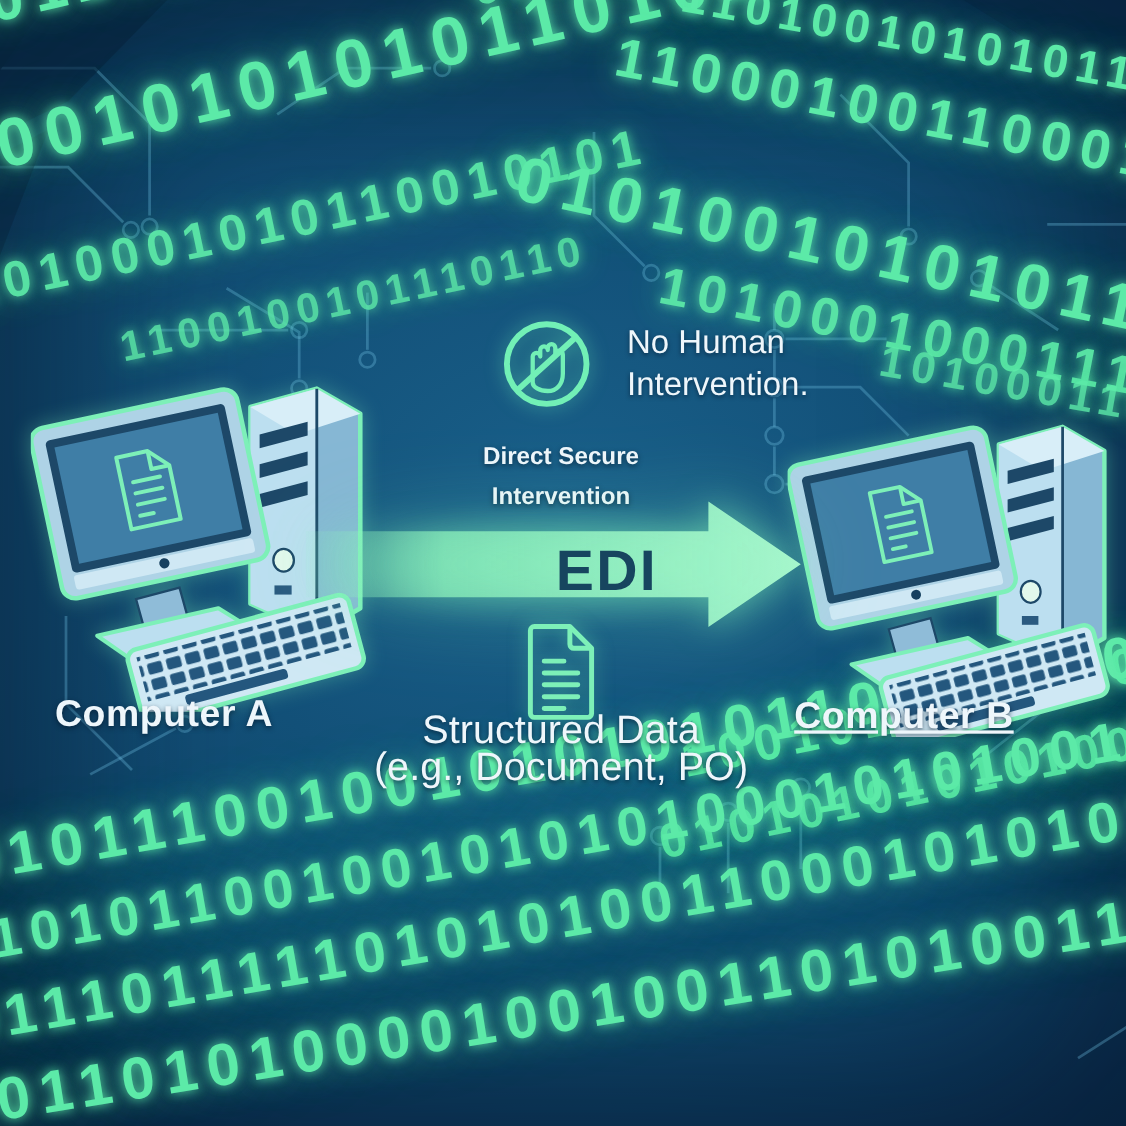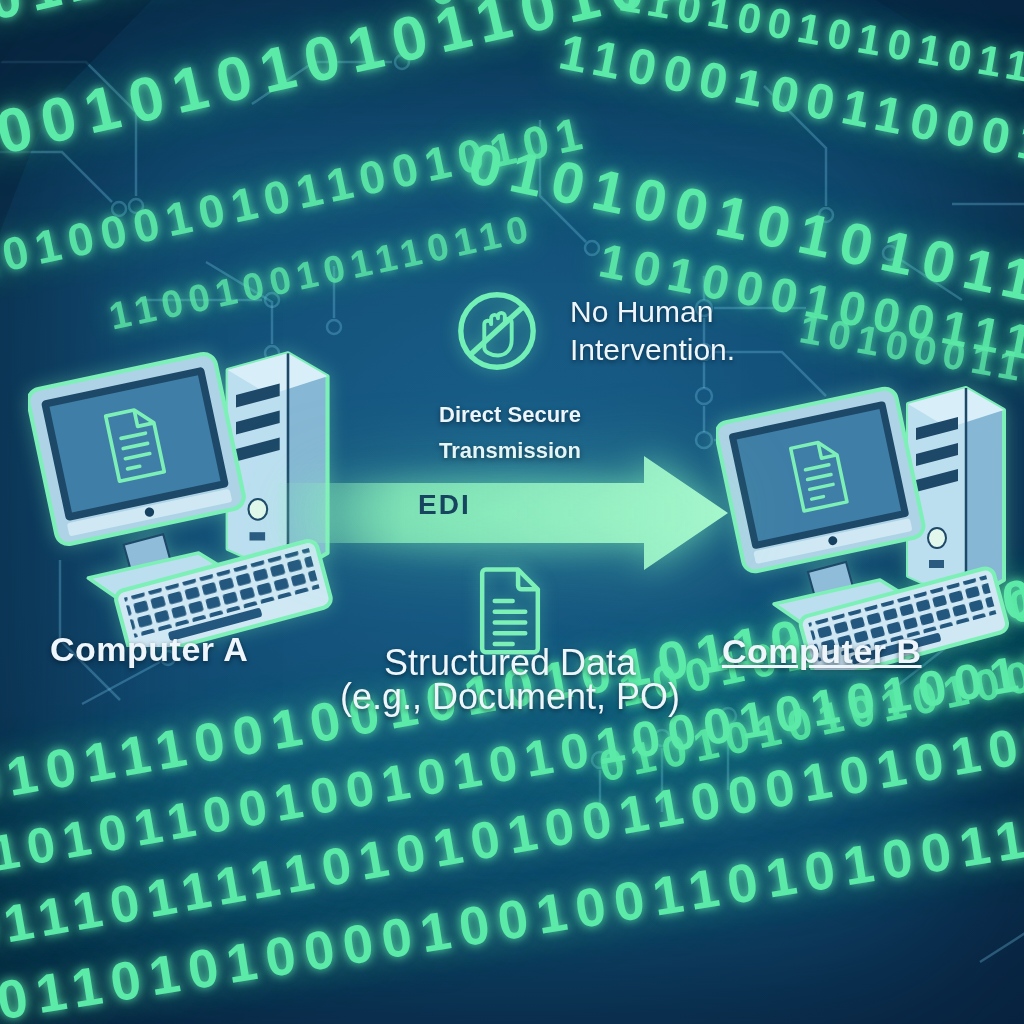--- a/index.html
+++ b/index.html
@@ -75,22 +75,22 @@
   }
   .nh-icon{filter:drop-shadow(0 0 8px rgba(110,240,180,.55));}
   .transmission{
     position:absolute;left:300px;top:397px;width:420px;text-align:center;
     color:var(--text-white);font-size:22px;line-height:36px;font-weight:700;
     text-shadow:0 2px 5px rgba(3,22,42,.65);
   }
   .arrow-wrap{position:absolute;left:278px;top:450px;width:456px;height:126px;}
   .arrow-wrap svg{filter:drop-shadow(0 0 16px rgba(125,240,184,.6)) drop-shadow(0 0 40px rgba(125,240,184,.35));}
   .edi-label{
-    position:absolute;left:140px;top:39px;width:180px;text-align:left;
-    color:var(--edi-text);font-size:28px;font-weight:700;letter-spacing:2px;
+    position:absolute;left:140px;top:39px;width:180px;text-align:right;
+    color:var(--edi-text);font-size:52px;font-weight:700;letter-spacing:2px;
   }
   .doc-icon{position:absolute;left:475px;top:564px;filter:drop-shadow(0 0 8px rgba(110,240,180,.5));}
   .doc-label{
     position:absolute;left:290px;top:646px;width:440px;text-align:center;
     color:var(--text-white);font-size:36px;line-height:34px;font-weight:400;
     text-shadow:0 2px 4px rgba(3,22,42,.6);
   }
 </style>
 </head>
 <body>
@@ -227,21 +227,21 @@
         <line x1="19" y1="70" x2="73" y2="21" stroke="#72f0b6" stroke-width="5.5" stroke-linecap="round"></line>
       </svg>
       <div class="nh-text">
         <div>No Human</div>
         <div>Intervention.</div>
       </div>
     </div>
 
     <div class="transmission">
       <div>Direct Secure</div>
-      <div>Transmission</div>
+      <div>Intervention</div>
     </div>
 
     <div class="arrow-wrap">
       <svg width="456" height="126" viewBox="0 0 456 126">
         <path d="M0,33 H366 V6 L450,63 L366,120 V93 H0 Z" fill="url(#ag)"></path>
       </svg>
       <div class="edi-label">EDI</div>
     </div>
 
     <svg class="doc-icon" width="70" height="92" viewBox="0 0 78 100">

